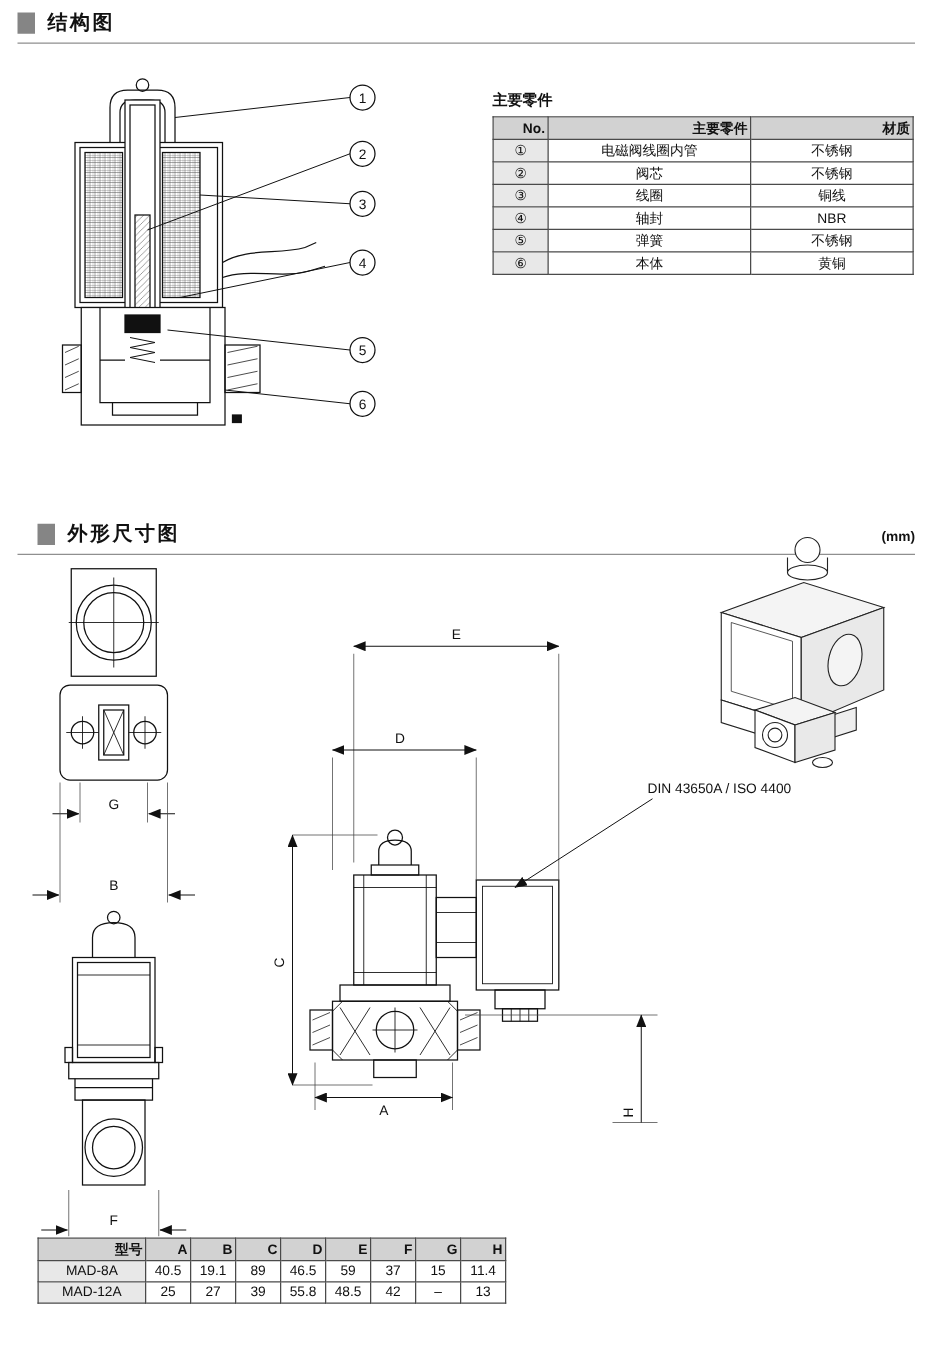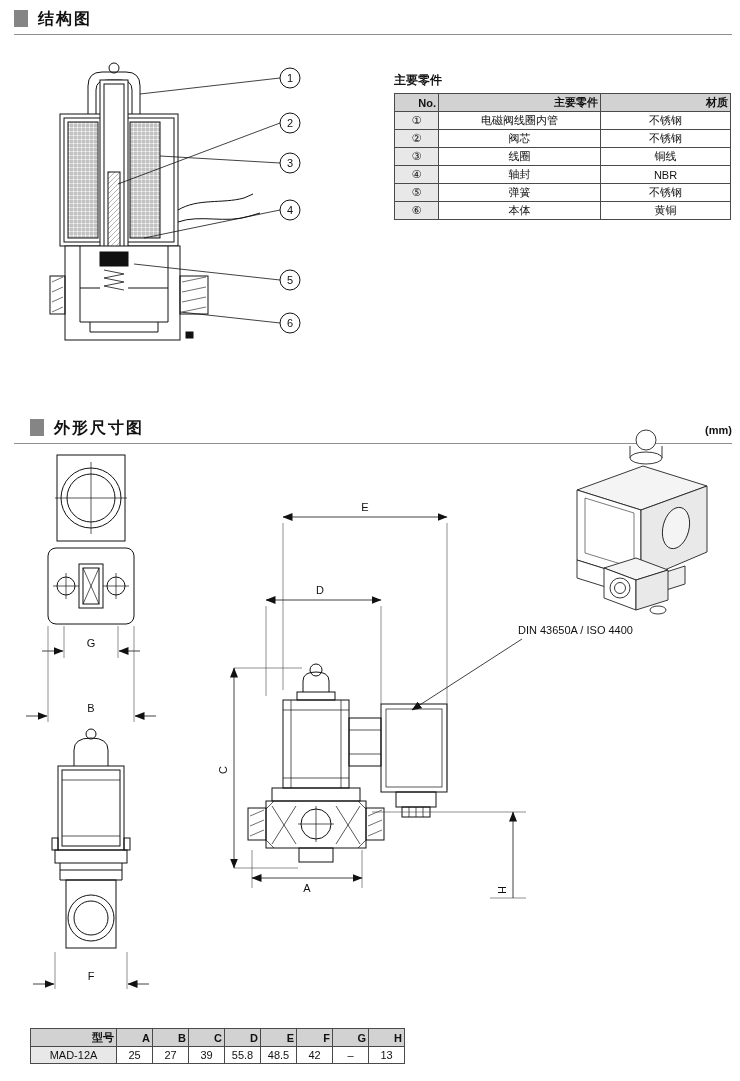--- a/index.html
+++ b/index.html
@@ -13,21 +13,21 @@
   .sec-title { font-size:16px; font-weight:bold; letter-spacing:2px; line-height:17px; }
   .unit-note { margin-left:auto; font-size:11px; font-weight:bold;margin-top:44px; }
 
   svg.layer { position:absolute; }
   .svg-structure { left:30px; top:52px; width:350px; height:310px; }
   .svg-dims { left:0px; top:418px; width:740px; height:574px; }
   svg text { font-family:"Liberation Sans","DejaVu Sans",sans-serif; font-size:11px; fill:#111; }
 
   .parts-block { position:absolute; left:394px; top:72px; width:336px; }
   .parts-title { font-size:12px; font-weight:bold; margin-bottom:4px; }
-  .dim-table-block { position:absolute; left:30px; top:1028px; }
+  .dim-table-block { position:absolute; left:30px; top:990px; }
 
   table.tbl { border-collapse:collapse; font-size:11px; table-layout:fixed; }
   .tbl th, .tbl td { border:1px solid #4a4a4a; text-align:center; height:17px; padding:1px 2px;
                      overflow:hidden; white-space:nowrap; }
   .tbl th { background:#d2d2d2; font-weight:bold;text-align:right; }
   .tbl td.shaded { background:#e8e8e8; }
   table.parts { width:336px; }
   table.dims  { width:374px; }
 </style>
 </head>
@@ -352,20 +352,31 @@
           <th>C</th>
           <th>D</th>
           <th>E</th>
           <th>F</th>
           <th>G</th>
           <th>H</th>
         </tr>
       </thead>
       <tbody>
         <tr>
+          <td class="shaded">MAD-8A</td>
+          <td>40.5</td>
+          <td>19.1</td>
+          <td>89</td>
+          <td>46.5</td>
+          <td>59</td>
+          <td>37</td>
+          <td>15</td>
+          <td>11.4</td>
+        </tr>
+        <tr>
           <td class="shaded">MAD-12A</td>
           <td>25</td>
           <td>27</td>
           <td>39</td>
           <td>55.8</td>
           <td>48.5</td>
           <td>42</td>
           <td>–</td>
           <td>13</td>
         </tr>

